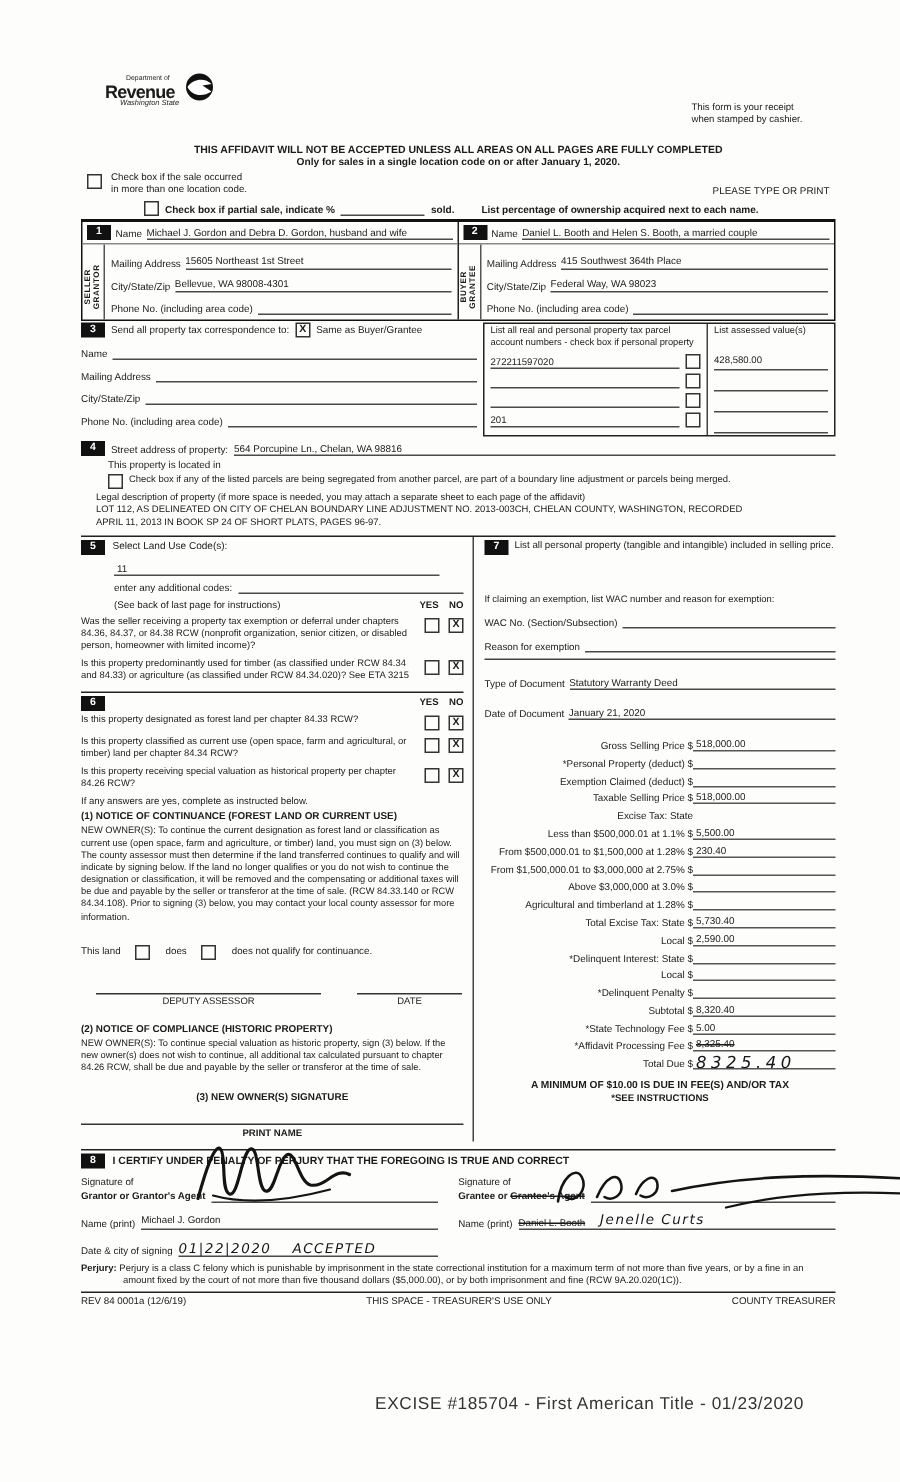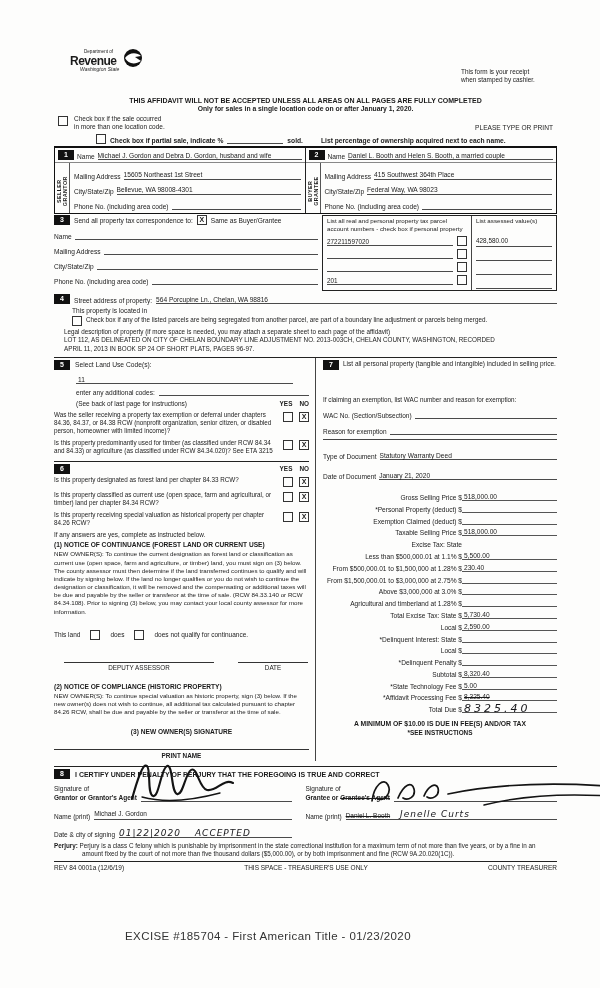--- a/index.html
+++ b/index.html
@@ -102,21 +102,21 @@
   .srow .u{flex:1;height:9px;}
   .siglabel{line-height:1.25;}
   .gsig1{position:absolute;left:70px;top:-12px;pointer-events:none;}
   .gsig2{position:absolute;left:310px;top:4px;pointer-events:none;}
   .handname{font-size:9px;letter-spacing:1px;font-style:italic;}
   
   .perjury{font-size:6.3px;line-height:1.3;margin-top:4px;padding-left:28px;text-indent:-28px;}
   .footrow{display:flex;border-top:1.4px solid #222;margin-top:3px;padding-top:2px;font-size:6.5px;}
   .footrow .c{flex:1;text-align:center;}
   .footrow .r{text-align:right;}
-  .stamp{position:absolute;left:0;top:930px;width:536px;text-align:center;font-size:11.5px;
+  .stamp{position:absolute;left:0;top:930px;width:536px;text-align:right;font-size:11.5px;
          color:#333;letter-spacing:0.4px;}
 </style>
 </head>
 <body>
 
 <div class="page">
   <div class="form">
 
     <div class="hdr">
       <div class="logo">

